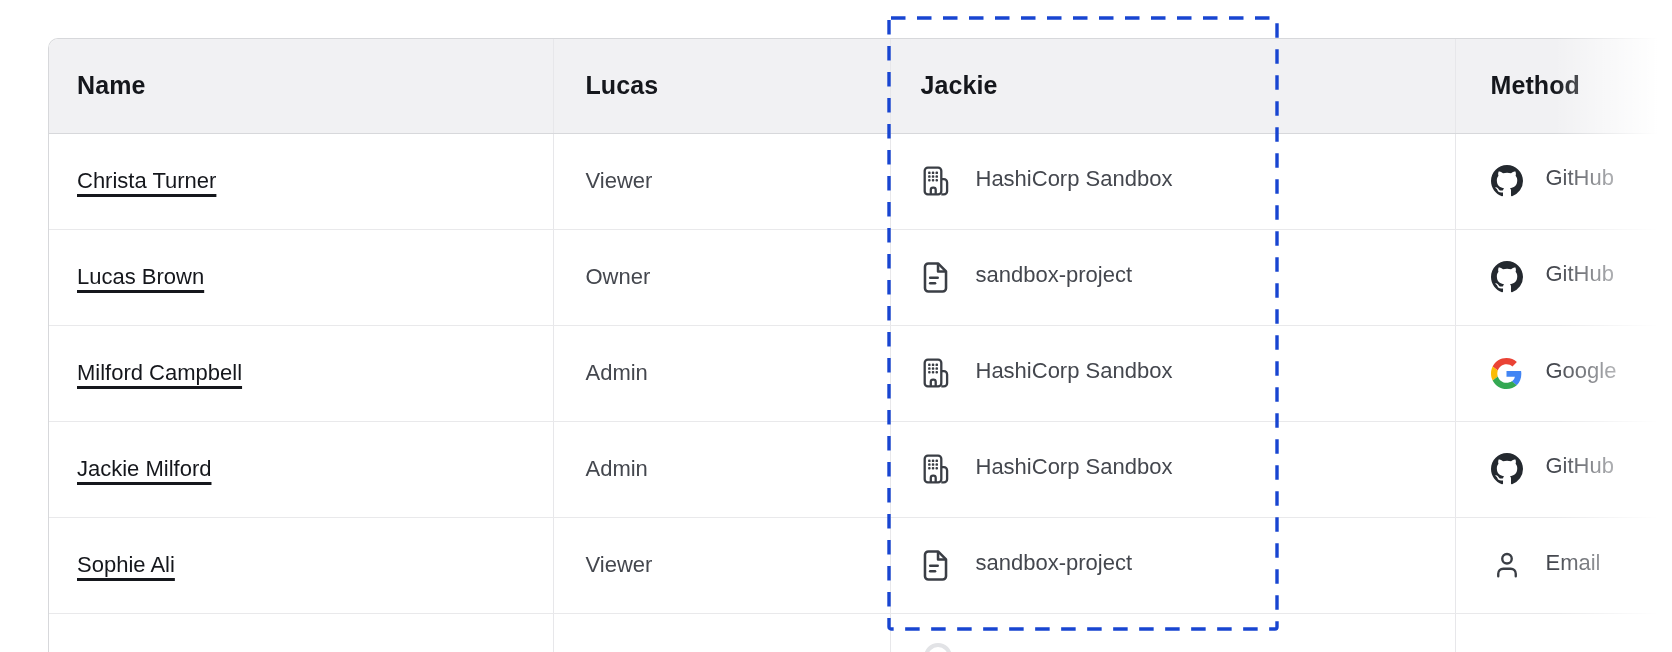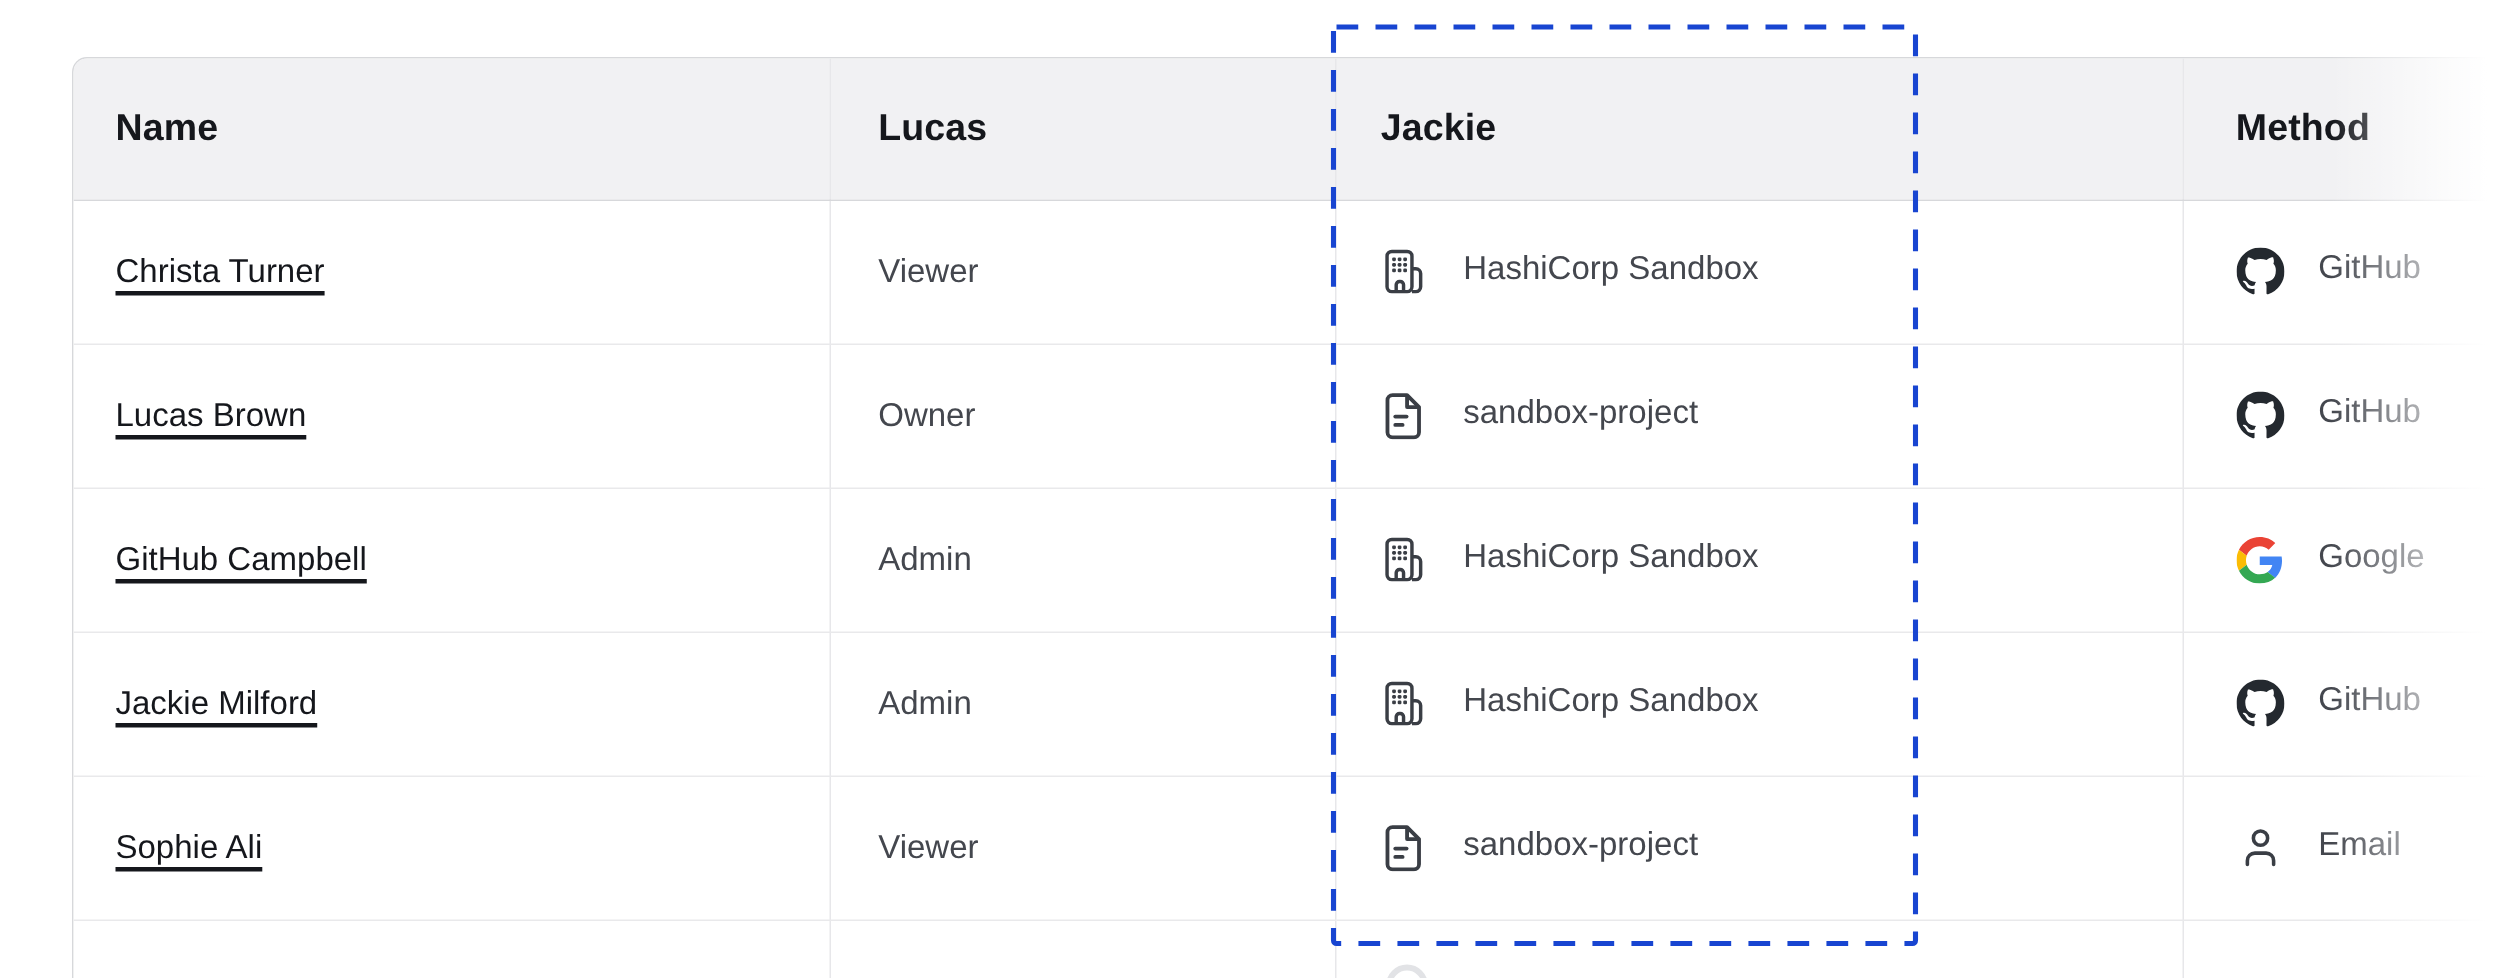--- a/index.html
+++ b/index.html
@@ -149,21 +149,21 @@
     <path fill="#24292f" fill-rule="evenodd" d="M8 0C3.58 0 0 3.58 0 8c0 3.54 2.29 6.53 5.47 7.59.4.07.55-.17.55-.38 0-.19-.01-.82-.01-1.49-2.01.37-2.53-.49-2.69-.94-.09-.23-.48-.94-.82-1.13-.28-.15-.68-.52-.01-.53.63-.01 1.08.58 1.23.82.72 1.21 1.87.87 2.33.66.07-.52.28-.87.51-1.07-1.78-.2-3.64-.89-3.64-3.95 0-.87.31-1.59.82-2.15-.08-.2-.36-1.02.08-2.12 0 0 .67-.21 2.2.82.64-.18 1.32-.27 2-.27.68 0 1.36.09 2 .27 1.53-1.04 2.2-.82 2.2-.82.44 1.1.16 1.92.08 2.12.51.56.82 1.27.82 2.15 0 3.07-1.87 3.75-3.65 3.95.29.25.54.73.54 1.48 0 1.07-.01 1.93-.01 2.2 0 .21.15.46.55.38A8.012 8.012 0 0 0 16 8c0-4.42-3.58-8-8-8Z"></path>
   </svg>
                 </span>
         <span class="lbl">GitHub</span>
       </span>
     </td>
   </tr>
 
   <tr>
     <td class="p0">
-      <a class="name-link">GitHub Campbell</a>
+      <a class="name-link">Milford Campbell</a>
     </td>
     <td class="p1">
       <span>Admin</span>
     </td>
     <td class="p2">
       <span class="cell-flex">
         <span class="ic scope-ic">
                   <svg width="29" height="30" viewBox="0 0 28 30" fill="none">
     <rect x="3.2" y="1.6" width="16.6" height="26.8" rx="3.2" stroke="currentColor" stroke-width="2.3"></rect>
     <path d="M19.8 13.2h2.6a3.2 3.2 0 0 1 3.2 3.2v8.8a3.2 3.2 0 0 1-3.2 3.2h-2.6" stroke="currentColor" stroke-width="2.3"></path>

